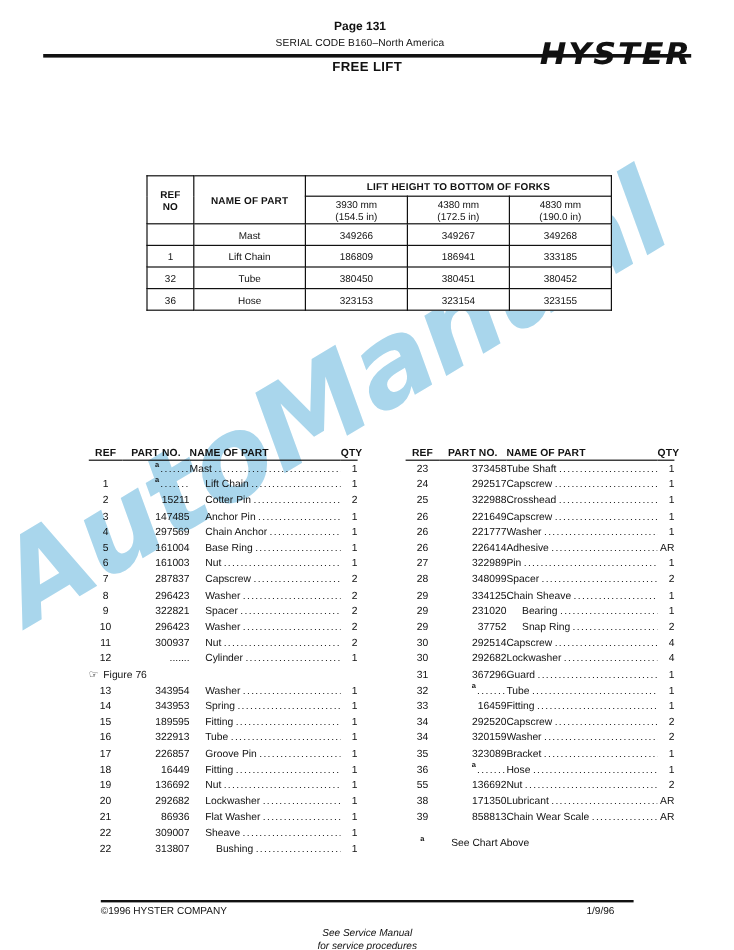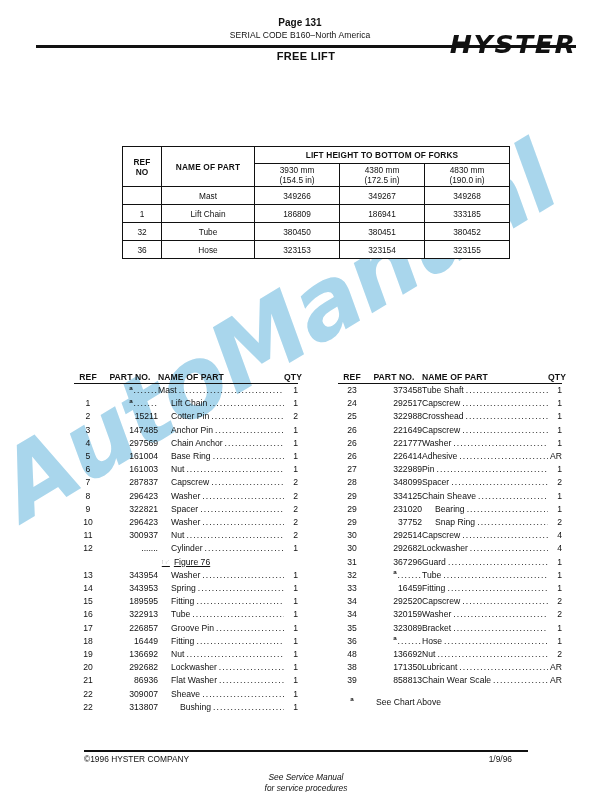--- a/index.html
+++ b/index.html
@@ -157,24 +157,23 @@
     font-size: 6.2px; font-weight: bold;
     vertical-align: super;
     position: relative; top: -3.5px;
     margin-right: 1px;
   }
   .pn-sup .dots {
     letter-spacing: 1.1px; font-size: 8.6px;
   }
 
   .figref {
-    text-align: center;
+    text-align: left;
     font-size: 8.6px;
     padding-left: 20px;
-    text-decoration: underline;
   }
   .hand { font-size: 9px; margin-right: 4px; }
 
   .footnote-row td { padding-top: 9px; font-size: 8.6px; }
   .footnote-row .supa {
     font-size: 6.2px; font-weight: bold;
     position: relative; top: -3.5px;
   }
 
   
@@ -801,21 +800,21 @@
             </td>
             <td class="col-name">
               <span class="namecell-inner">
                 <span class="nm-text">Hose</span>
                 <span class="leader">............................................................</span>
               </span>
             </td>
             <td class="col-qty">1</td>
           </tr>
           <tr class="row">
-            <td class="col-ref">48</td>
+            <td class="col-ref">55</td>
             <td class="col-part">136692</td>
             <td class="col-name">
               <span class="namecell-inner">
                 <span class="nm-text">Nut</span>
                 <span class="leader">............................................................</span>
               </span>
             </td>
             <td class="col-qty">2</td>
           </tr>
           <tr class="row">

